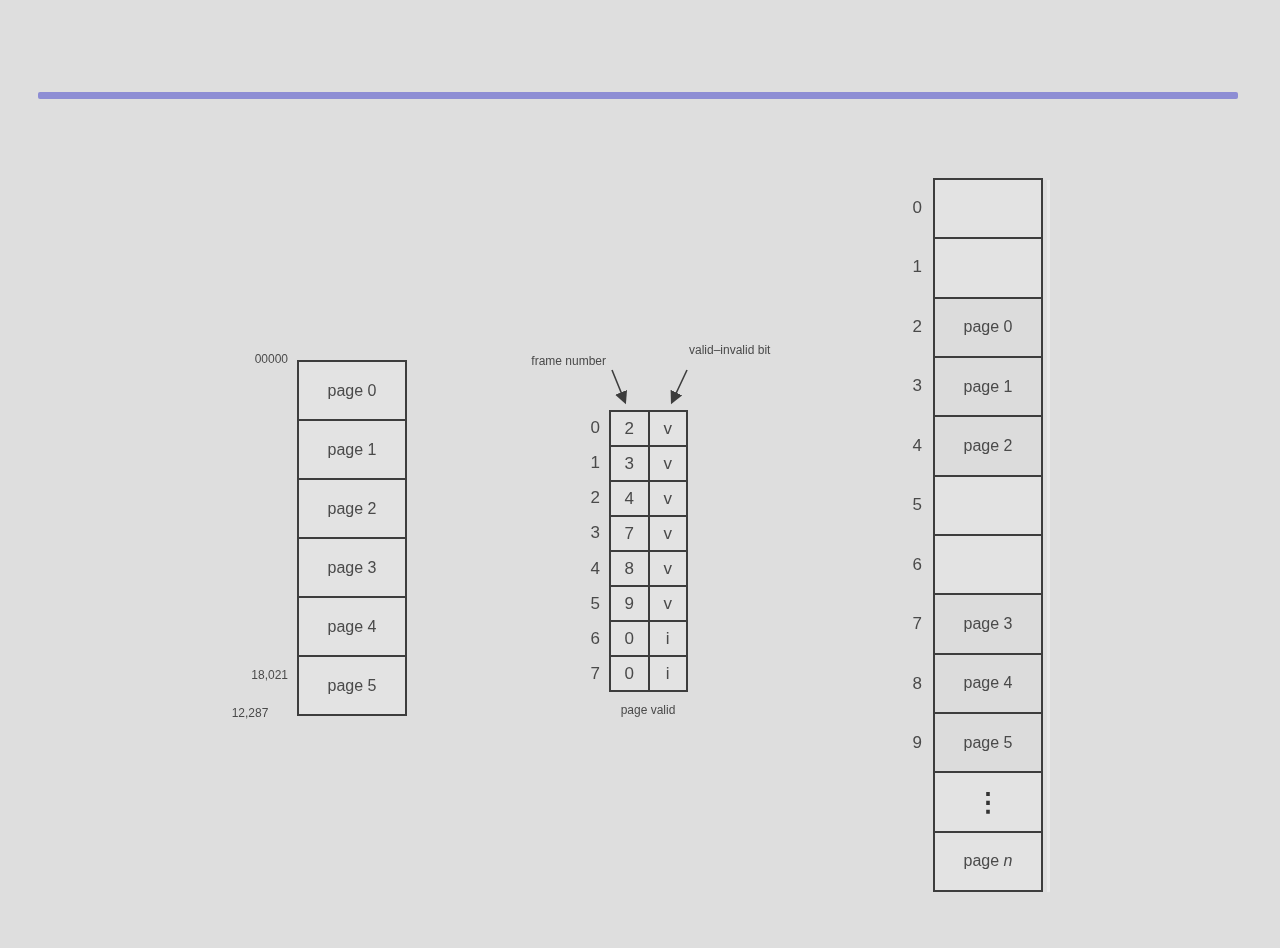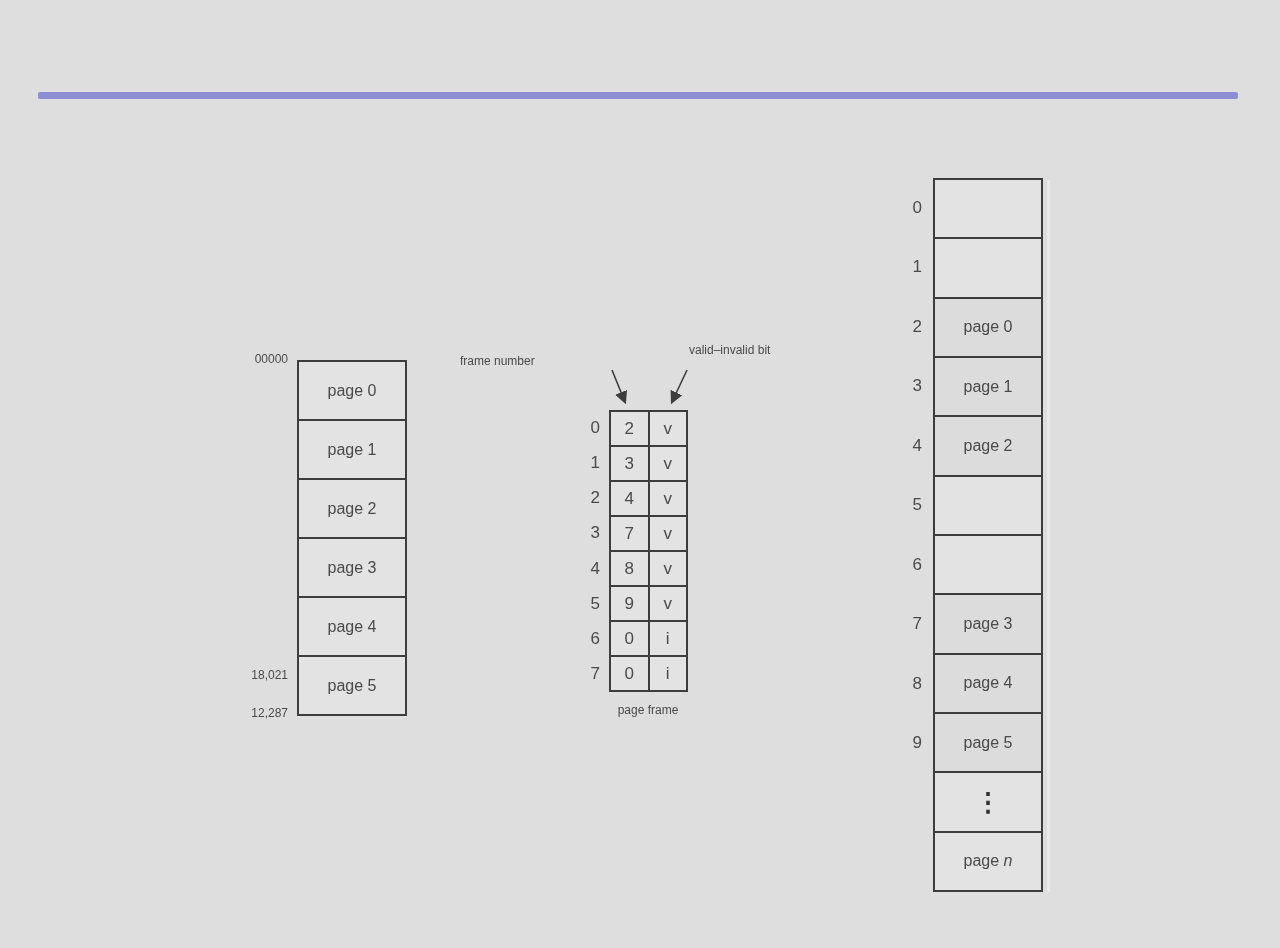--- a/index.html
+++ b/index.html
@@ -44,24 +44,24 @@
   }
   .lm-cell{
     flex:1;display:flex;align-items:center;justify-content:center;
     border-bottom:2px solid var(--diagram-line);
     font-size:16px;
   }
   .lm-cell:last-child{border-bottom:none;}
   .addr{position:absolute;width:76px;text-align:right;}
   .addr-top{left:212px;top:352px;}
   .addr-10468{left:212px;top:668px;}
-  .addr-12287{left:212px;top:706px;}
-
-  
-  .pt-frame-label{position:absolute;left:460px;top:354px;width:146px;text-align:left;}
+  .addr-12287{left:212px;top:706px;text-align:center;}
+
+  
+  .pt-frame-label{position:absolute;left:460px;top:354px;width:146px;text-align:right;}
   .pt-bit-label{position:absolute;left:689px;top:343px;}
   .pt-indices{
     position:absolute;left:572px;top:410px;width:28px;height:282px;
     display:flex;flex-direction:column;
   }
   .pt-indices span{flex:1;display:flex;align-items:center;justify-content:flex-end;font-size:17px;}
   .pt-box{
     position:absolute;left:609px;top:410px;width:79px;height:282px;
     border:2px solid var(--diagram-line);
     display:flex;flex-direction:column;background:var(--cell-fill);
@@ -187,21 +187,21 @@
     <div class="pt-row">
       <span class="pt-frame">0</span>
       <span class="pt-bit">i</span>
     </div>
     <div class="pt-row">
       <span class="pt-frame">0</span>
       <span class="pt-bit">i</span>
     </div>
   </div>
 
-  <div class="pt-caption dlabel">page frame</div>
+  <div class="pt-caption dlabel">page valid</div>
 
   <div class="pm-indices">
     <span>0</span>
     <span>1</span>
     <span>2</span>
     <span>3</span>
     <span>4</span>
     <span>5</span>
     <span>6</span>
     <span>7</span>

